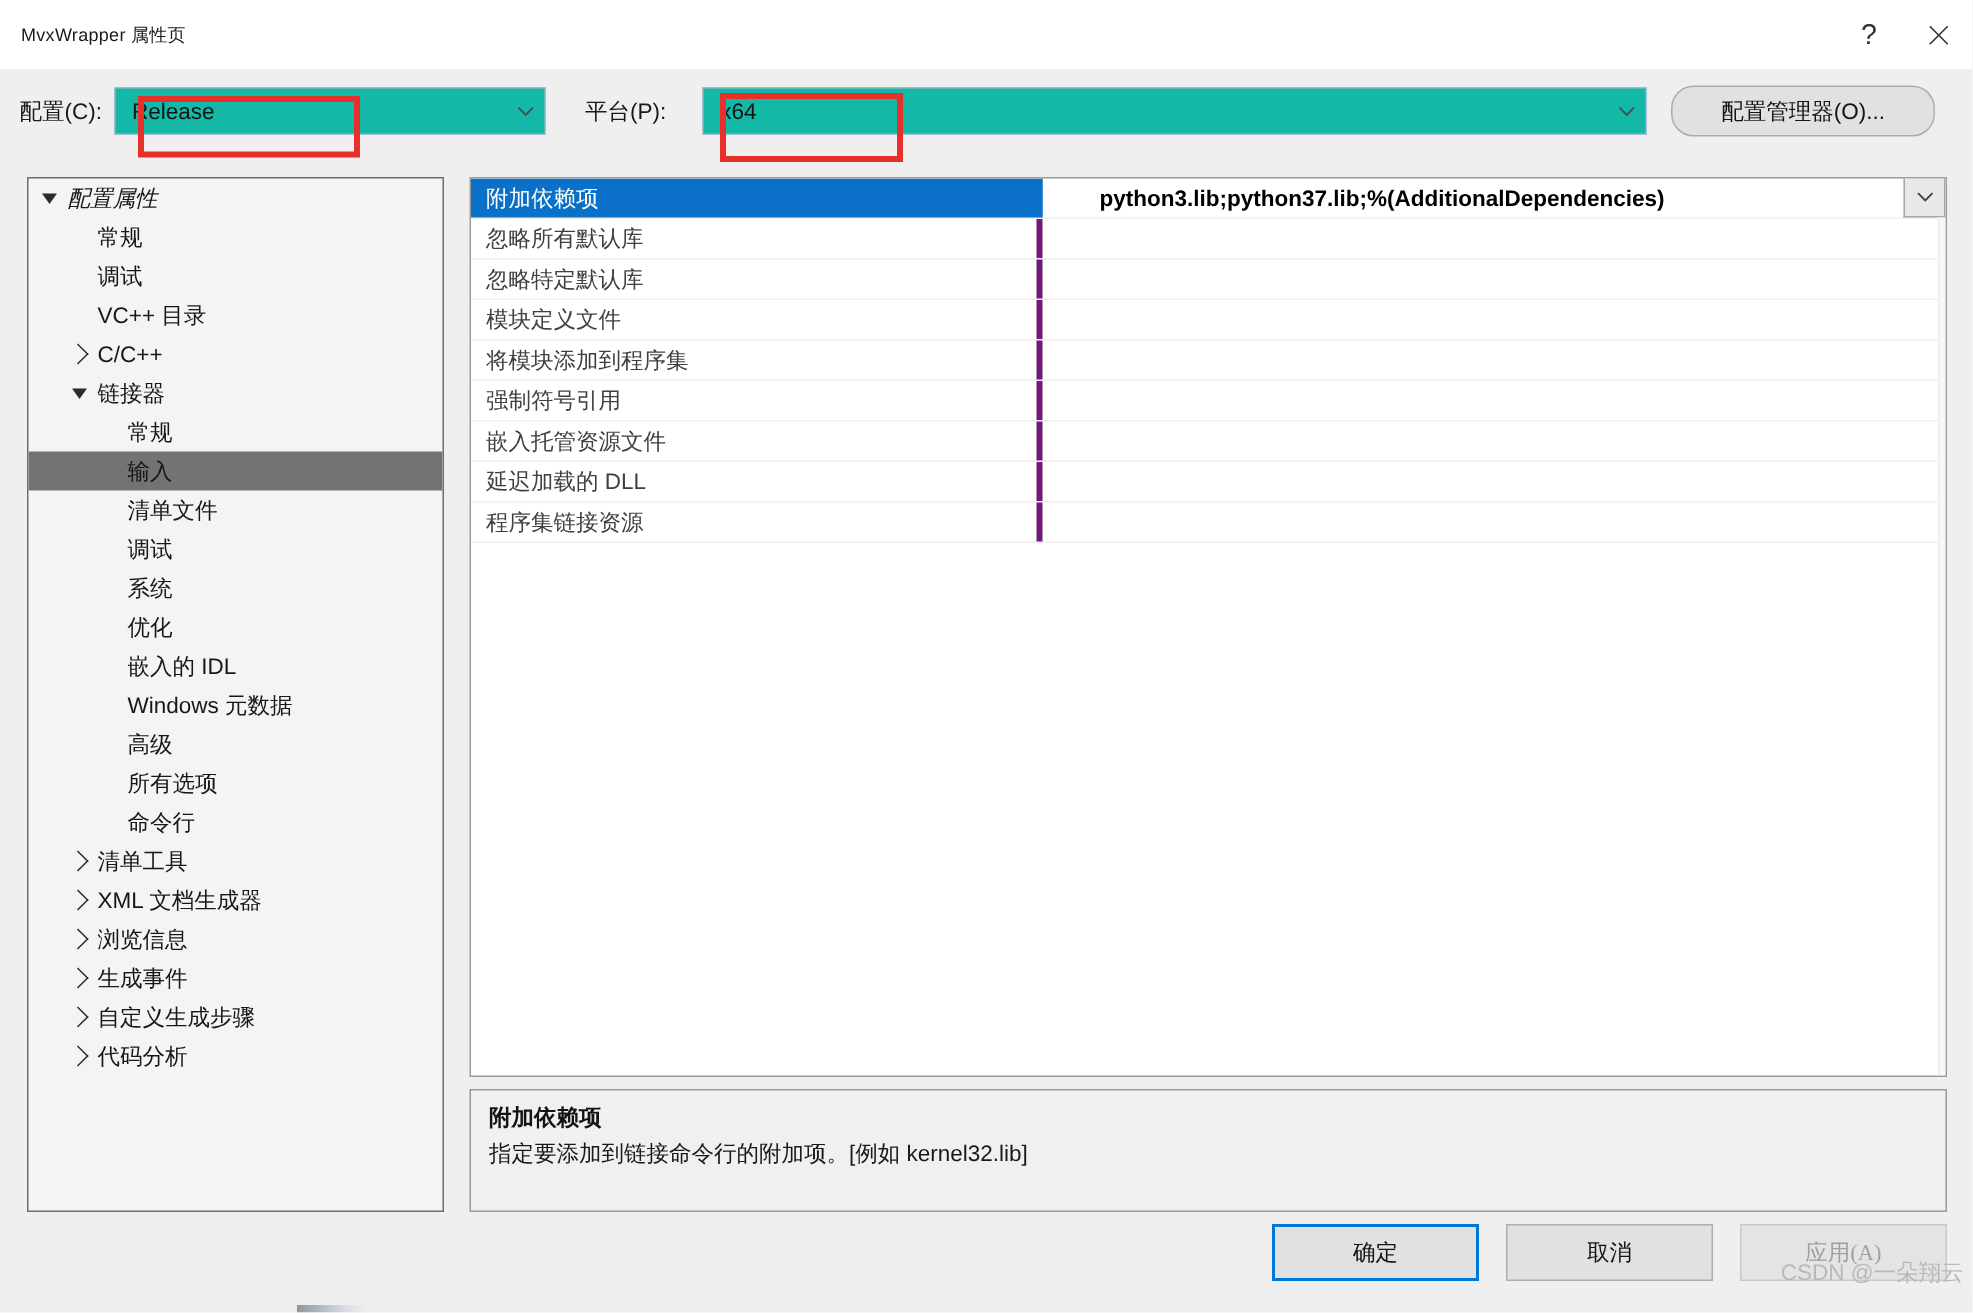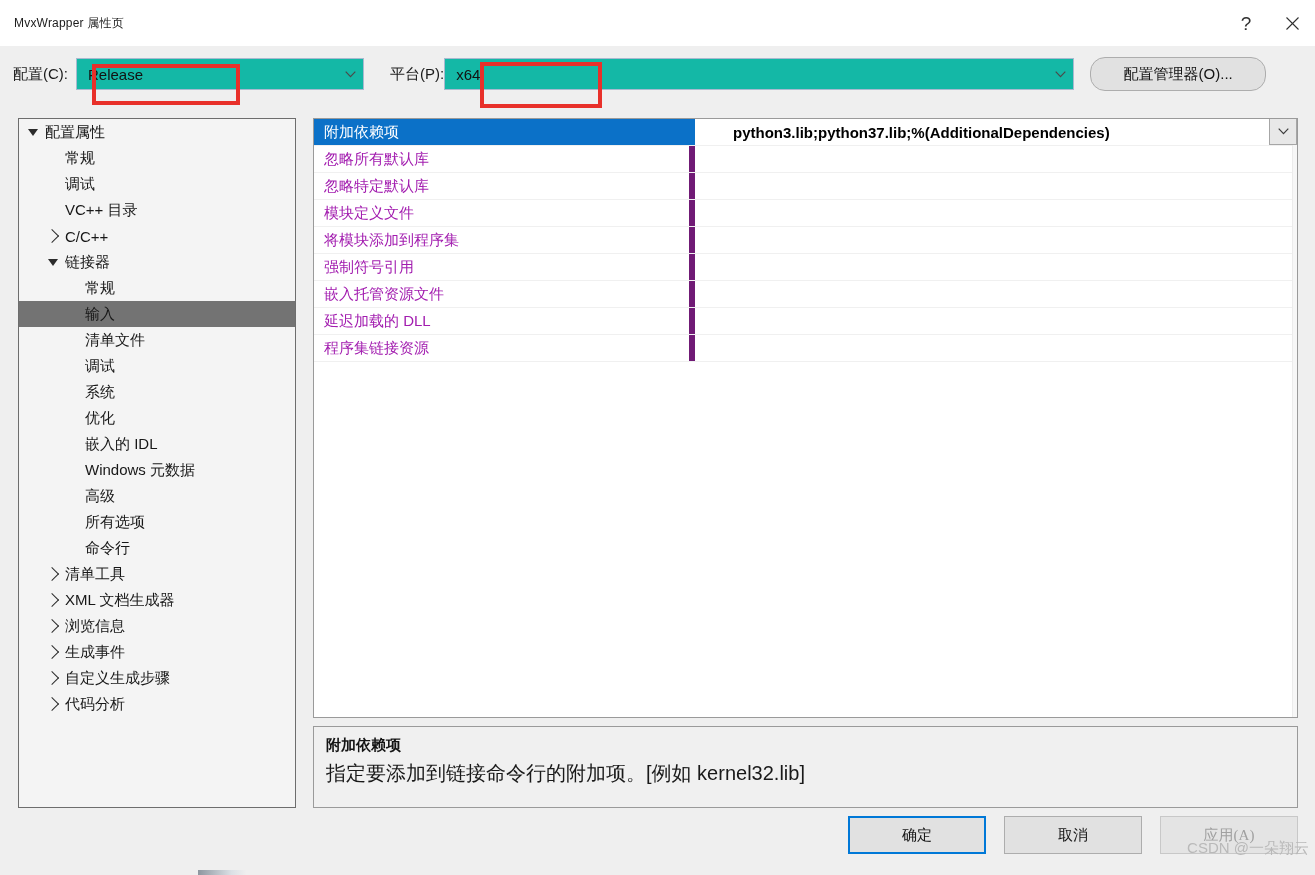--- a/index.html
+++ b/index.html
@@ -107,21 +107,21 @@
     white-space: nowrap;
   }
   .combo .combo-arrow {
     width: 26px;
     display: flex;
     align-items: center;
     justify-content: center;
     color: #4a4a4a;
   }
   #combo-config { width: 288px; margin-left: 8px; }
-  #combo-platform { width: 630px; margin-left: 0; }
+  #combo-platform { width: 630px; margin-left: 24px; }
   .mid-gap { width: 26px; }
 
   .btn {
     background: #e1e1e1;
     border: 1px solid #adadad;
     font-family: inherit;
     font-size: 15px;
     color: #141414;
     cursor: default;
     box-sizing: border-box;
@@ -186,21 +186,21 @@
   }
   .arrow-down-solid {
     width: 0; height: 0;
     border-left: 5px solid transparent;
     border-right: 5px solid transparent;
     border-top: 7px solid #2b2b2b;
   }
   .tree-label { padding-left: 2px; }
 
   
-  .lvl0 { padding-left: 4px; }
+  .lvl0 { padding-left: 4px; font-style: italic; }
   .lvl1 { padding-left: 24px; }
   .lvl2 { padding-left: 44px; }
 
   
   .grid-panel {
     position: absolute;
     left: 313px; top: 8px;
     width: 985px; height: 600px;
     background: #ffffff;
     border: 1px solid #9a9a9a;
@@ -215,22 +215,22 @@
     cursor: default;
   }
   .grid-name {
     width: 381px;
     flex: 0 0 381px;
     display: flex;
     align-items: center;
     padding-left: 10px;
     box-sizing: border-box;
     font-size: 15px;
-    color: #a21caf;
-    border-right: 6px solid #701a75;
+    color: #404040;
+    border-right: 4px solid #701a75;
     white-space: nowrap;
     overflow: hidden;
   }
   .grid-value {
     flex: 1;
     display: flex;
     align-items: center;
     padding-left: 8px;
     font-size: 15px;
     color: #141414;
@@ -278,21 +278,21 @@
     box-sizing: border-box;
     padding: 9px 12px;
   }
   .desc-title {
     font-size: 15px;
     font-weight: bold;
     color: #141414;
     margin-bottom: 5px;
   }
   .desc-text {
-    font-size: 20px;
+    font-size: 15px;
     color: #191919;
   }
 
   
   .footer {
     position: absolute;
     left: 0; bottom: 0;
     width: 1315px;
     height: 56px;
   }

